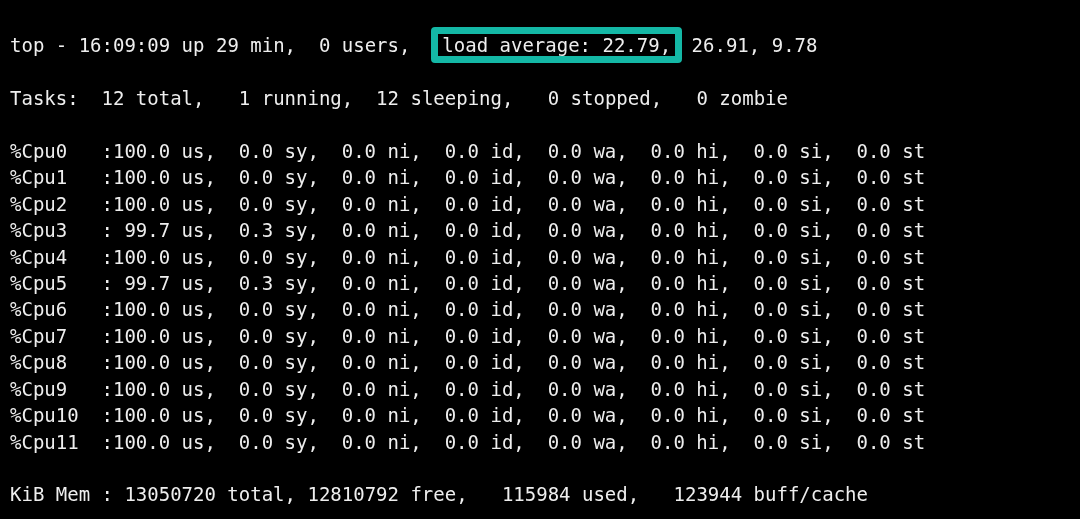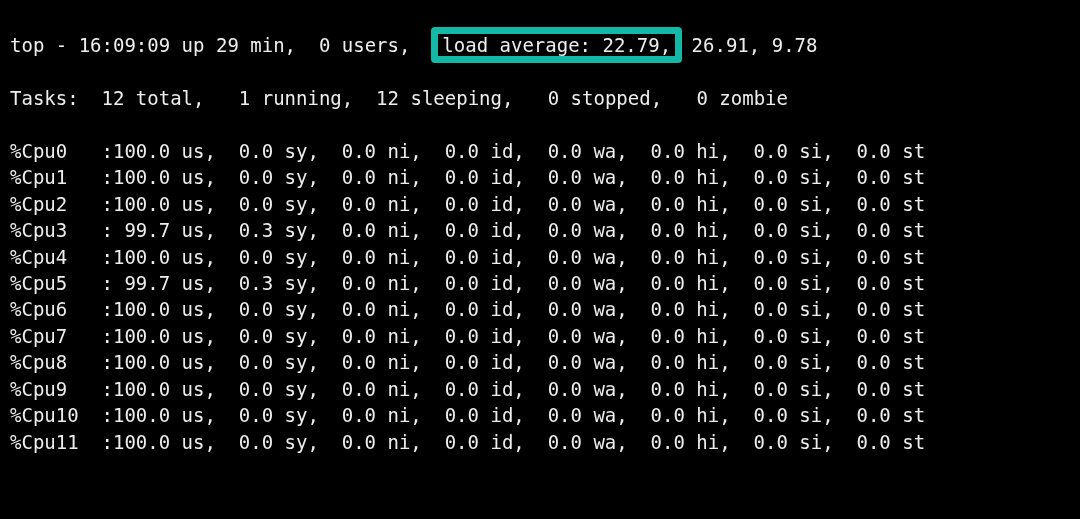--- a/index.html
+++ b/index.html
@@ -27,20 +27,21 @@
     margin: 0 -2px;
   }
 </style>
 </head>
 <body>
 
 <div class="term">
 <div><span>top</span> - <span>16:09:09</span> up <span>29 min</span>,  <span>0</span> users,  <span class="hl"><span>load average:</span> <span>22.79</span>,</span> <span>26.91</span>, <span>9.78</span></div>
 <div><span>Tasks:</span>  <span>12</span> total,   <span>1</span> running,  <span>12</span> sleeping,   <span>0</span> stopped,   <span>0</span> zombie</div>
 <div id="cpu-lines"><div>%Cpu0   :100.0 us,  0.0 sy,  0.0 ni,  0.0 id,  0.0 wa,  0.0 hi,  0.0 si,  0.0 st</div><div>%Cpu1   :100.0 us,  0.0 sy,  0.0 ni,  0.0 id,  0.0 wa,  0.0 hi,  0.0 si,  0.0 st</div><div>%Cpu2   :100.0 us,  0.0 sy,  0.0 ni,  0.0 id,  0.0 wa,  0.0 hi,  0.0 si,  0.0 st</div><div>%Cpu3   : 99.7 us,  0.3 sy,  0.0 ni,  0.0 id,  0.0 wa,  0.0 hi,  0.0 si,  0.0 st</div><div>%Cpu4   :100.0 us,  0.0 sy,  0.0 ni,  0.0 id,  0.0 wa,  0.0 hi,  0.0 si,  0.0 st</div><div>%Cpu5   : 99.7 us,  0.3 sy,  0.0 ni,  0.0 id,  0.0 wa,  0.0 hi,  0.0 si,  0.0 st</div><div>%Cpu6   :100.0 us,  0.0 sy,  0.0 ni,  0.0 id,  0.0 wa,  0.0 hi,  0.0 si,  0.0 st</div><div>%Cpu7   :100.0 us,  0.0 sy,  0.0 ni,  0.0 id,  0.0 wa,  0.0 hi,  0.0 si,  0.0 st</div><div>%Cpu8   :100.0 us,  0.0 sy,  0.0 ni,  0.0 id,  0.0 wa,  0.0 hi,  0.0 si,  0.0 st</div><div>%Cpu9   :100.0 us,  0.0 sy,  0.0 ni,  0.0 id,  0.0 wa,  0.0 hi,  0.0 si,  0.0 st</div><div>%Cpu10  :100.0 us,  0.0 sy,  0.0 ni,  0.0 id,  0.0 wa,  0.0 hi,  0.0 si,  0.0 st</div><div>%Cpu11  :100.0 us,  0.0 sy,  0.0 ni,  0.0 id,  0.0 wa,  0.0 hi,  0.0 si,  0.0 st</div></div>
+<div><span>KiB Mem :</span> <span>13050720</span> total, <span>12810792</span> free,   <span>115984</span> used,   <span>123944</span> buff/cache</div>
 
 
 
 
 
 
 
 </div>
 
 </body></html>

